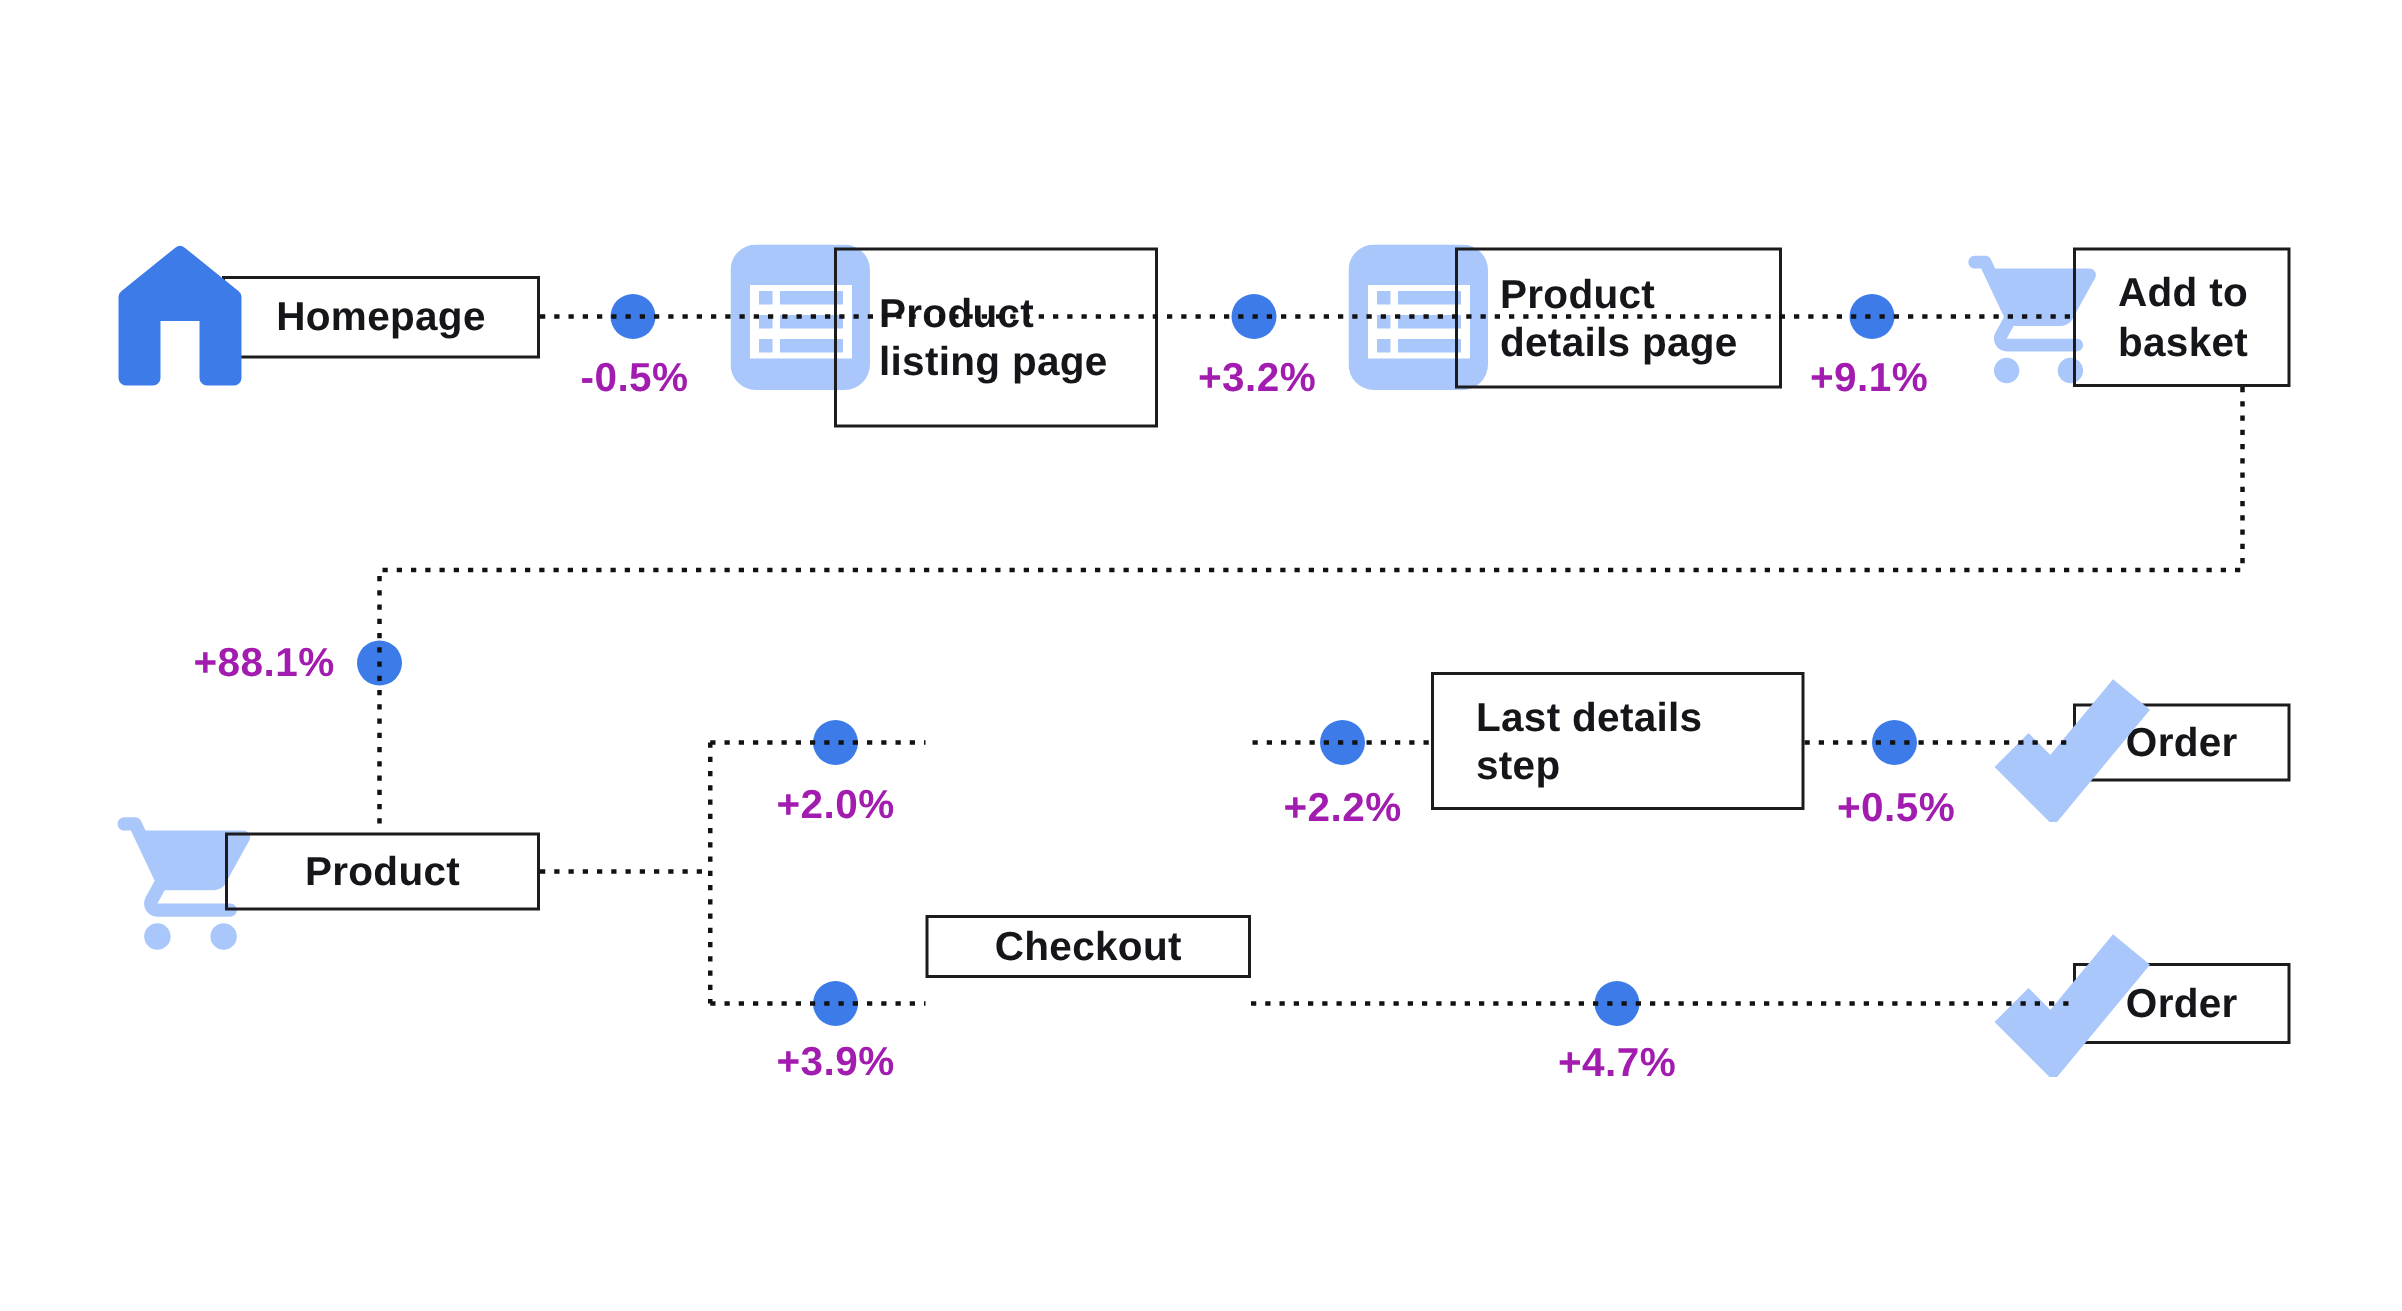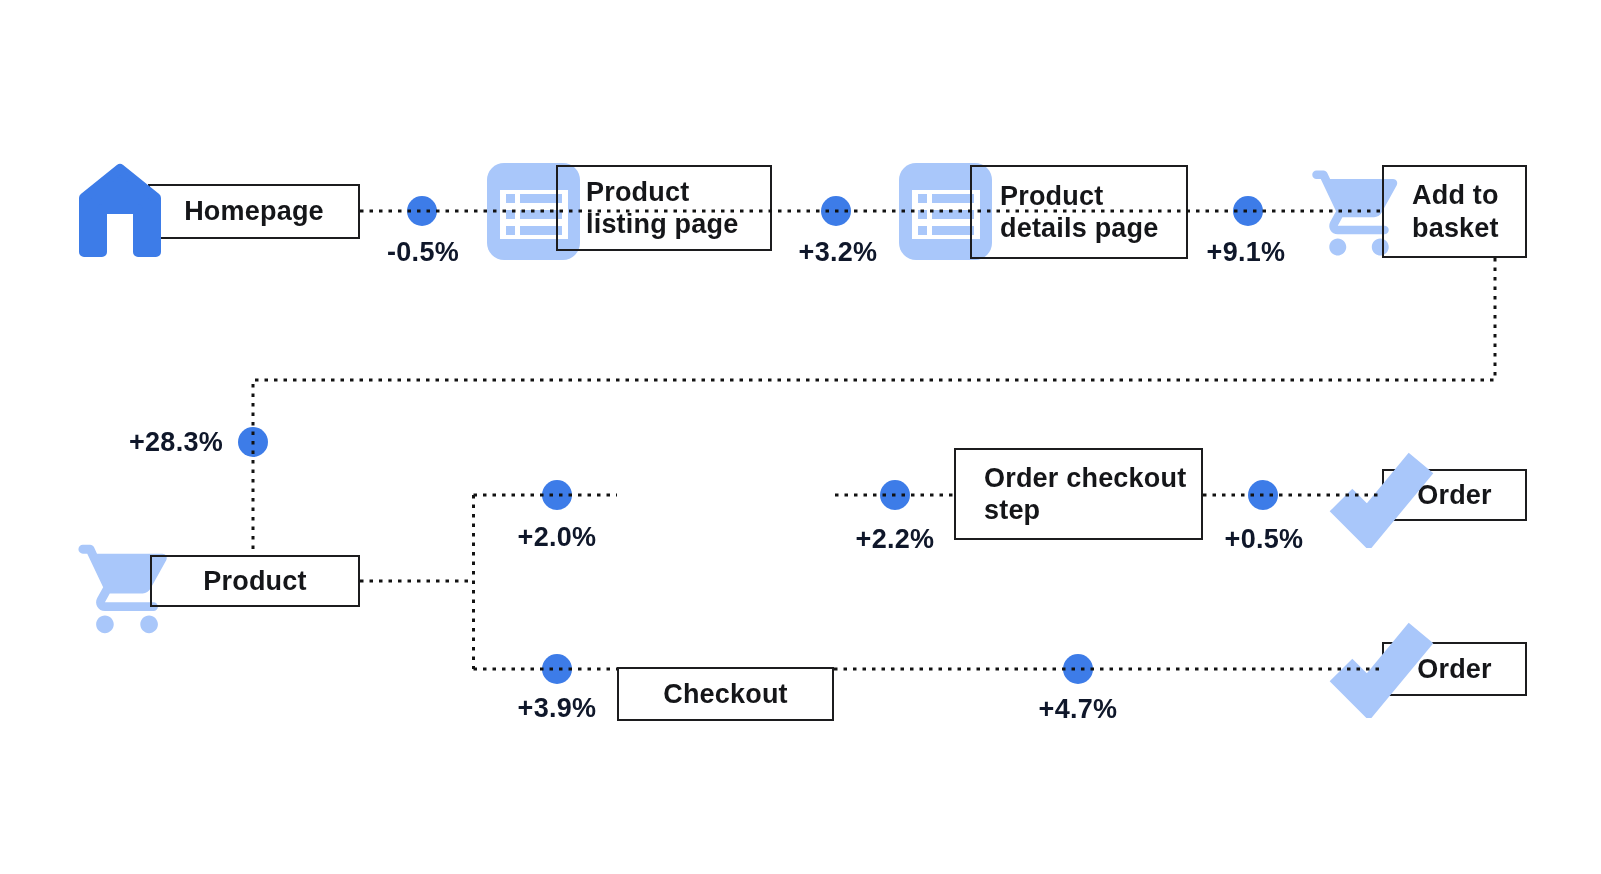--- a/index.html
+++ b/index.html
@@ -24,21 +24,21 @@
   
   .icon-high{position:absolute;z-index:4;}
   
   .dot{
     position:absolute;width:30px;height:30px;border-radius:50%;
     background:#3d7ce8;transform:translate(-50%,-50%);z-index:4;
   }
   svg.connectors{position:absolute;left:0;top:0;z-index:5;pointer-events:none;}
   .delta{
     position:absolute;transform:translate(-50%,-50%);white-space:nowrap;
-    font-size:27px;font-weight:700;color:#0f172a;z-index:6;letter-spacing:0.3px;
+    font-size:27px;font-weight:700;color:#a21caf;z-index:6;letter-spacing:0.3px;
   }
 </style>
 </head>
 <body>
 
 <div class="stage">
 
   <div class="fill" style="left:148px;top:184px;width:212px;height:55px;"></div>
   <div class="fill" style="left:556px;top:165px;width:216px;height:94px;"></div>
   <div class="fill" style="left:970px;top:165px;width:218px;height:94px;"></div>
@@ -84,39 +84,39 @@
 
   <span class="icon-low" style="left:74px;top:536px;">
     <svg width="106" height="106" viewBox="0 0 24 24">
       <path fill="#a9c7fa" d="M7 18c-1.1 0-1.99.9-1.99 2S5.9 22 7 22s2-.9 2-2-.9-2-2-2zM1 3c0 .55.45 1 1 1h1l3.6 7.59-1.35 2.44C4.52 15.37 5.48 17 7 17h11c.55 0 1-.45 1-1s-.45-1-1-1H7l1.1-2h7.45c.75 0 1.41-.41 1.75-1.03l3.58-6.49c.37-.66-.11-1.48-.87-1.48H5.21l-.67-1.43c-.16-.35-.52-.57-.9-.57H2c-.55 0-1 .45-1 1zm16 15c-1.1 0-1.99.9-1.99 2s.89 2 1.99 2 2-.9 2-2-.9-2-2-2z"></path>
     </svg>
   </span>
 
   <div class="nbox center" style="left:148px;top:184px;width:212px;height:55px;">
     <span>Homepage</span>
   </div>
-  <div class="nbox left" style="left:556px;top:165px;width:216px;height:86px;">
+  <div class="nbox left" style="left:556px;top:165px;width:216px;height:120px;">
     <span>Product listing page</span>
   </div>
   <div class="nbox left" style="left:1382px;top:165px;width:145px;height:93px;">
     <span>Add to basket</span>
   </div>
   <div class="nbox left" style="left:970px;top:165px;width:218px;height:94px;">
     <span>Product details page</span>
   </div>
   <div class="nbox center" style="left:150px;top:555px;width:210px;height:52px;">
     <span>Product</span>
   </div>
   <div class="nbox left" style="left:954px;top:448px;width:249px;height:92px;">
-    <span>Order checkout step</span>
+    <span>Last details step</span>
   </div>
   <div class="nbox center" style="left:1382px;top:469px;width:145px;height:52px;">
     <span>Order</span>
   </div>
-  <div class="nbox center" style="left:617px;top:667px;width:217px;height:54px;">
+  <div class="nbox center" style="left:617px;top:610px;width:217px;height:42px;">
     <span>Checkout</span>
   </div>
   <div class="nbox center" style="left:1382px;top:642px;width:145px;height:54px;">
     <span>Order</span>
   </div>
 
   <span class="icon-high" style="left:78px;top:161px;">
     <svg width="84" height="100" viewBox="0 0 84 100">
       <path d="M42 8 L78 37 V91 H60 V48 H24 V91 H6 V37 Z" fill="#3d7ce8" stroke="#3d7ce8" stroke-width="10" stroke-linejoin="round"></path>
     </svg>
@@ -154,20 +154,20 @@
       <path d="M473.5 669 H617"></path>
       <path d="M835 495 H954"></path>
       <path d="M1203 495 H1382"></path>
       <path d="M834 669 H1382"></path>
     </g>
   </svg>
 
   <div class="delta" style="left:423px;top:252px;">-0.5%</div>
   <div class="delta" style="left:838px;top:252px;">+3.2%</div>
   <div class="delta" style="left:1246px;top:252px;">+9.1%</div>
-  <div class="delta" style="left:176px;top:442px;">+28.3%</div>
+  <div class="delta" style="left:176px;top:442px;">+88.1%</div>
   <div class="delta" style="left:557px;top:537px;">+2.0%</div>
   <div class="delta" style="left:895px;top:539px;">+2.2%</div>
   <div class="delta" style="left:1264px;top:539px;">+0.5%</div>
   <div class="delta" style="left:557px;top:708px;">+3.9%</div>
   <div class="delta" style="left:1078px;top:709px;">+4.7%</div>
 
 </div>
 
 </body></html>

